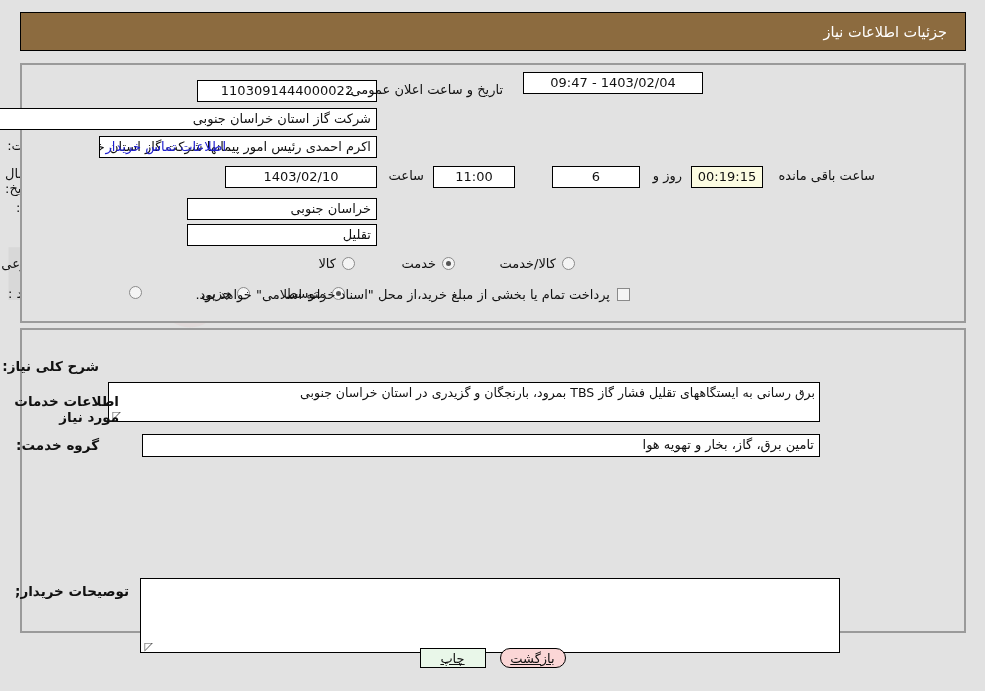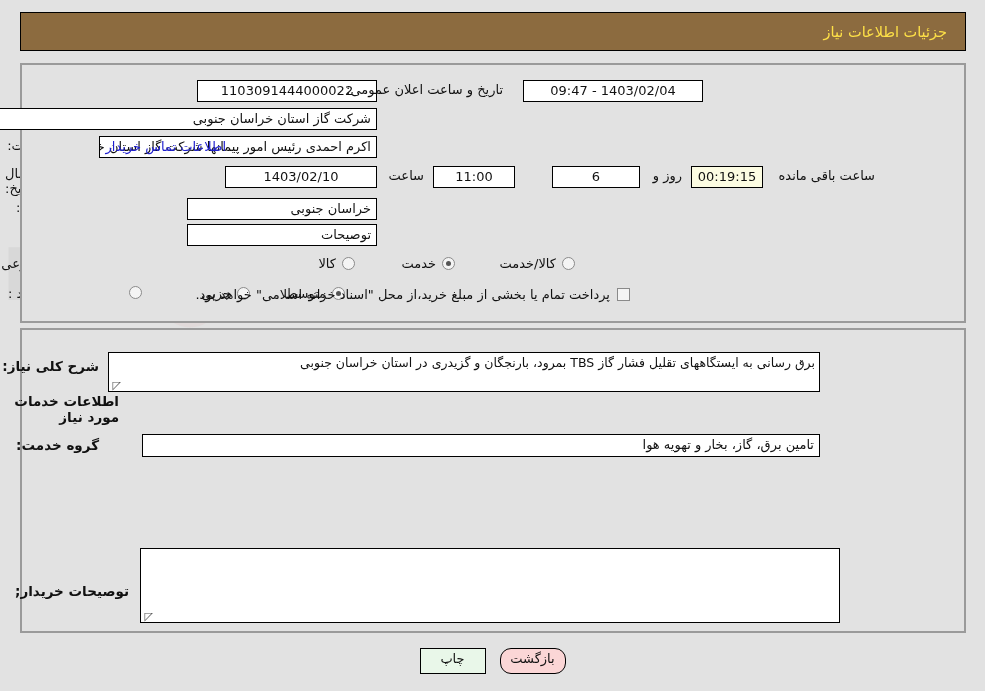--- a/index.html
+++ b/index.html
@@ -29,21 +29,21 @@
     opacity: .30;
   }
 
   
   .titlebar {
     position: absolute;
     left: 20px; top: 12px;
     width: 946px; height: 39px;
     background: #8c6b3f;
     border: 1px solid #000;
-    color: #fde047;
+    color: #ffffff;
     display: flex;
     align-items: center;
     justify-content: flex-start;
     padding: 0 18px;
     font-size: 14.5px;
     z-index: 2;
   }
 
   
   .panel {
@@ -124,20 +124,21 @@
   
   .ta {
     background: #fff;
     border: 1px solid #000;
     font-size: 12.5px;
     color: #111;
     padding: 2px 4px;
     text-align: right;
     position: relative;
     overflow: hidden;
+    margin-top: 30px;
   }
   .ta .grip {
     position: absolute;
     left: 2px; bottom: 0px;
     width: 10px; height: 10px;
     color: #555;
     font-size: 11px;
     line-height: 10px;
   }
 
@@ -179,27 +180,28 @@
     position: absolute;
     left: 0; top: 648px;
     width: 985px;
     display: flex;
     justify-content: center;
     gap: 14px;
     z-index: 3;
   }
   .btn {
     border: 1px solid #000;
-    height: 26px;
+    height: 20px;
     line-height: 20px;
     min-width: 66px;
     text-align: center;
     font-size: 13px;
     padding: 0 2px;
     cursor: pointer;
+    text-decoration: underline;
   }
   .btn.print { background: #e9f7e9; }
   .btn.back  { background: #fbd6d6; border-radius: 11px; }
 </style>
 </head>
 <body>
 
 <div id="page">
 
   <svg class="watermark" viewBox="0 0 985 260">
@@ -220,21 +222,21 @@
 
   <div class="row" style="right:890px; top:82px;">
     <span class="lbl">شماره نیاز:</span>
   </div>
   <div class="row" style="right:608px; top:80px; z-index:3;padding-left:36px;">
     <div class="box" style="width:180px;">1103091444000022</div>
   </div>
   <div class="row" style="right:482px; top:82px; z-index:3;">
     <span class="lbl">تاریخ و ساعت اعلان عمومی:</span>
   </div>
-  <div class="row" style="right:282px; top:80px; z-index:3;align-items:flex-end;">
+  <div class="row" style="right:282px; top:72px; z-index:3;align-items:flex-end;">
     <div class="box" style="width:180px;">1403/02/04 - 09:47</div>
   </div>
 
   <div class="row" style="right:866px; top:110px;">
     <span class="lbl">نام دستگاه خریدار:</span>
   </div>
   <div class="row" style="right:608px; top:108px; z-index:3;">
     <div class="box right" style="width:380px;">شرکت گاز استان خراسان جنوبی</div>
   </div>
 
@@ -277,21 +279,21 @@
     <span class="lbl">استان محل تحویل:</span>
   </div>
   <div class="row" style="right:608px; top:198px; z-index:3;">
     <div class="box right" style="width:190px;">خراسان جنوبی</div>
   </div>
 
   <div class="row" style="right:867px; top:226px;">
     <span class="lbl">شهر محل تحویل:</span>
   </div>
   <div class="row" style="right:608px; top:224px; z-index:3;">
-    <div class="box right" style="width:190px;">توصیحات</div>
+    <div class="box right" style="width:190px;">تقلیل</div>
   </div>
 
   <div class="row" style="right:873px; top:256px;">
     <span class="lbl">طبقه بندی موضوعی:</span>
   </div>
   <div class="row" style="right:630px; top:256px; z-index:3; gap:6px;">
     <span class="radio"></span>
     <span class="lbl">کالا</span>
   </div>
   <div class="row" style="right:530px; top:256px; z-index:3; gap:6px;">

